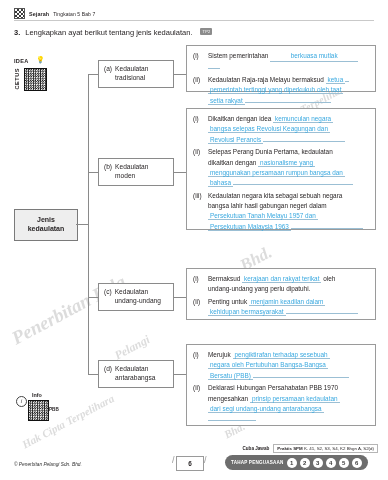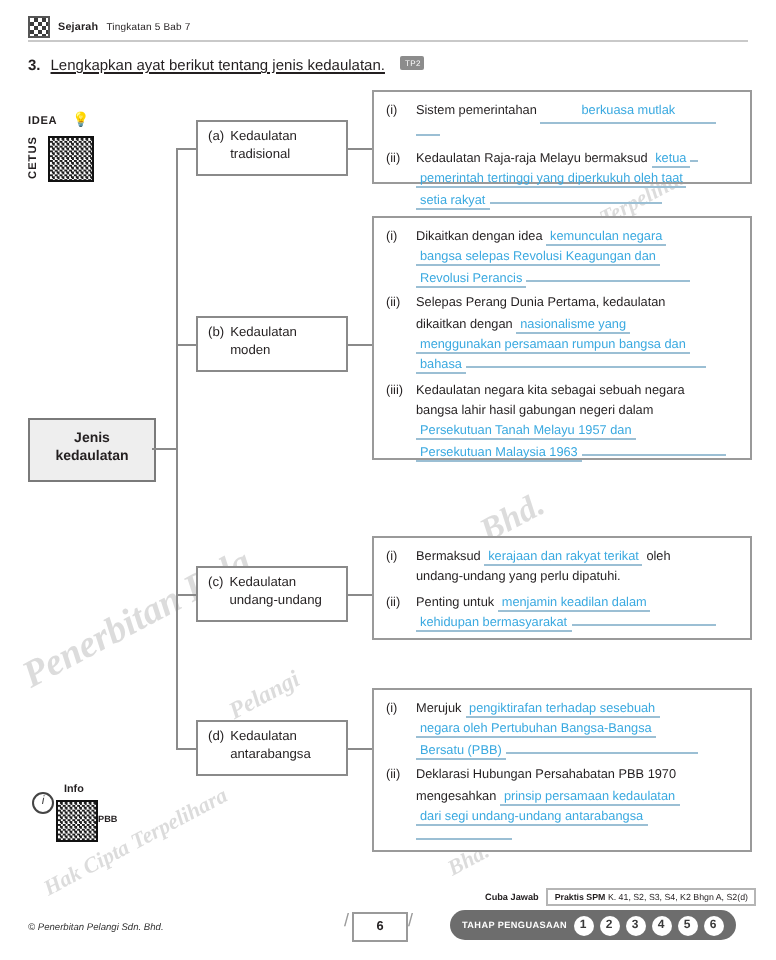--- a/index.html
+++ b/index.html
@@ -29,21 +29,21 @@
   .hdr-badge{width:9px;height:9px;background:
       repeating-conic-gradient(#3a3a3a 0 25%, #ffffff 0 50%) 0 0/4px 4px;
       border:.5px solid #555;display:inline-block;}
   .hdr-sub{font-size:5.4px;font-weight:bold;letter-spacing:.1px;}
   .hdr-t2{font-size:5px;letter-spacing:.1px;}
   .hdr-rule{position:absolute;left:14px;top:20px;width:360px;height:.5px;background:#c9c9c9;}
 
   
   .qline{position:absolute;left:14px;top:28px;display:flex;align-items:flex-start;gap:5px;}
   .qnum{font-size:7.5px;font-weight:bold;}
-  .qtext{font-size:7.5px;text-decoration:underline;}
+  .qtext{font-size:7.5px;}
   .pill{display:inline-block;background:#8c8c8c;color:#fff;font-size:4px;
         padding:1px 2px;border-radius:1px;margin-left:3px;vertical-align:2px;letter-spacing:.2px;}
 
   
   .qr{background:
       repeating-conic-gradient(#1d1d1d 0 25%, #ffffff 0 50%) 0 0/2.4px 2.4px;
       border:1px solid #111;}
   .idea-txt{position:absolute;left:14px;top:58px;font-size:5.6px;font-weight:bold;letter-spacing:.3px;}
   .cetus-txt{position:absolute;left:14px;top:68px;font-size:5.6px;font-weight:bold;
              writing-mode:vertical-rl;transform:rotate(180deg);letter-spacing:.5px;}

